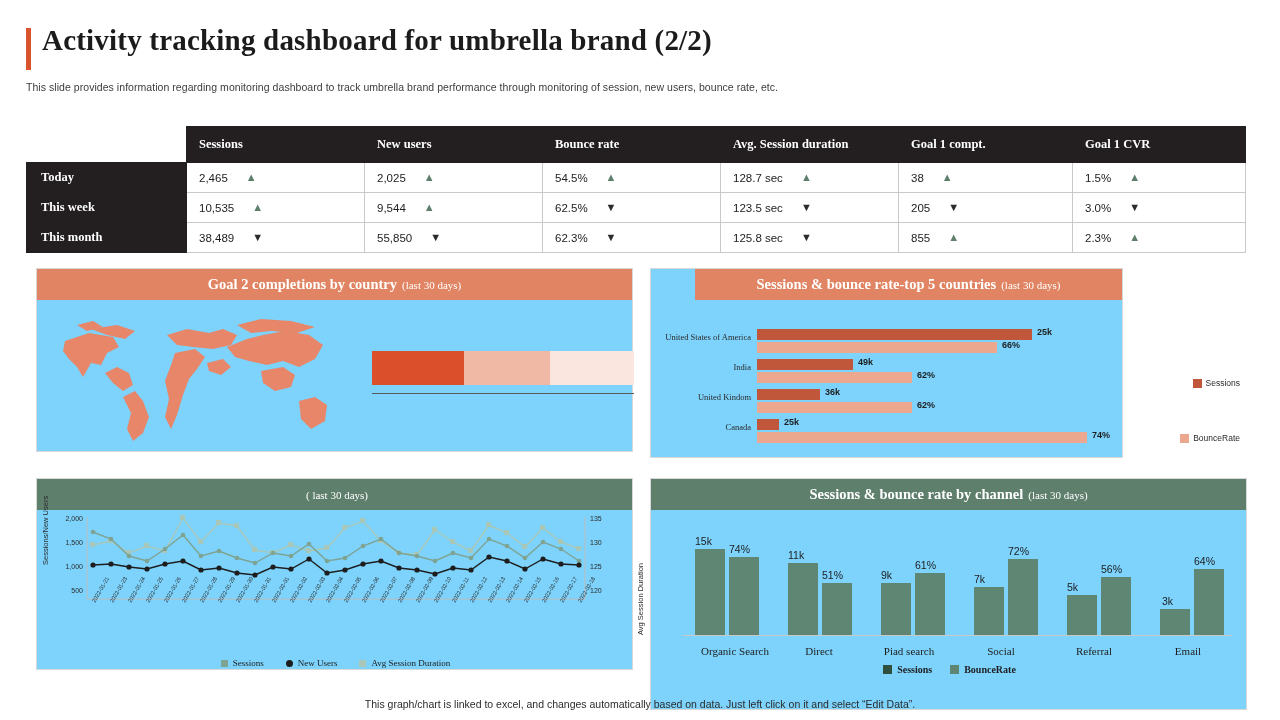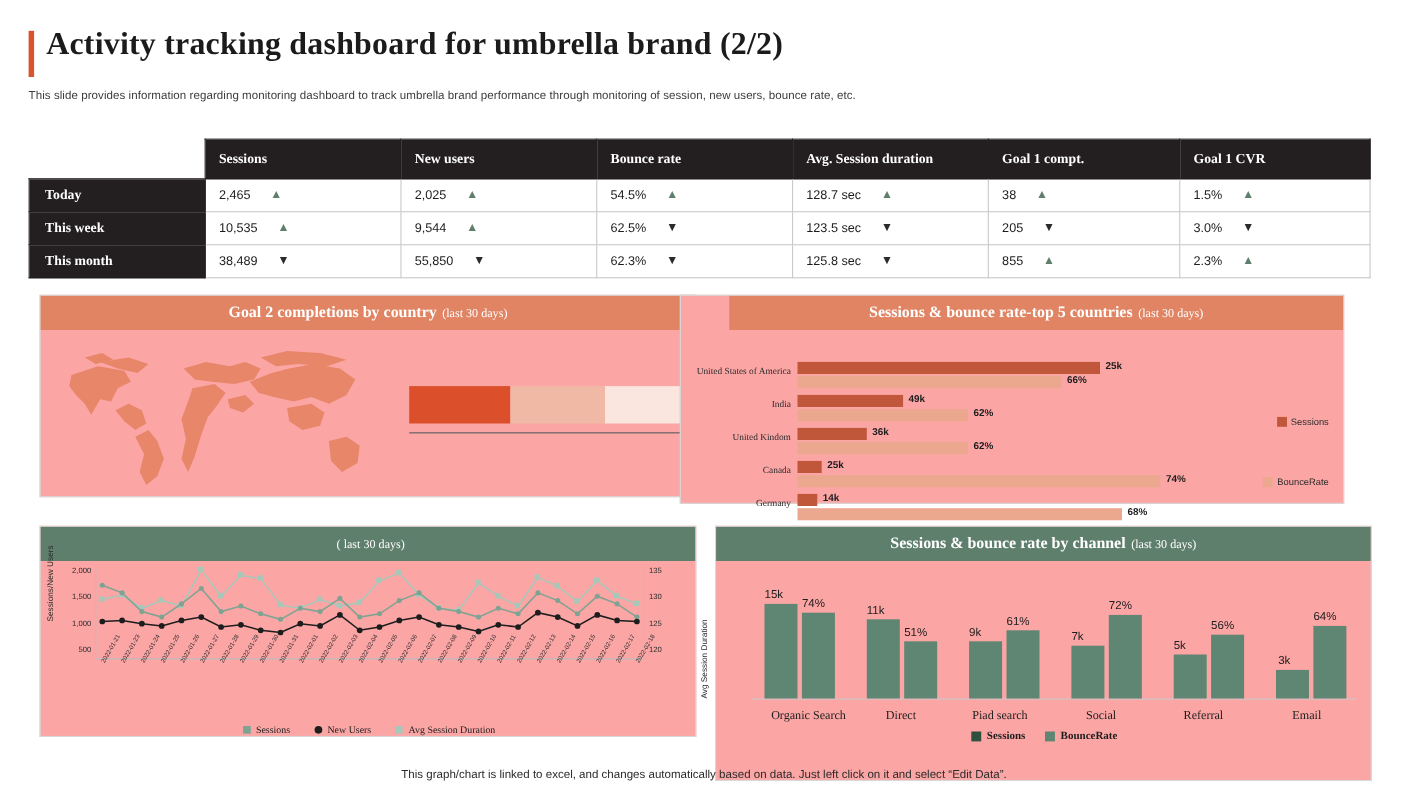--- a/index.html
+++ b/index.html
@@ -41,31 +41,31 @@
     background:#231f20; color:#ffffff; font-family:"Liberation Serif", serif;
     font-weight:700; font-size:12.5px; padding:7px 14px; border-color:#231f20;
   }
   .kpi td.val { font-size:11.5px; padding:7px 12px; color:#1d1d1d; }
   .kpi .cellwrap { display:flex; align-items:center; gap:18px; }
   .tri { font-size:11px; line-height:1; }
   .tri.up { color:#5f7f6d; }
   .tri.down { color:#2b2b2b; }
 
   
-  .panel { position:absolute; background:#fca5a5; border:1px solid #d8d8d8; }
+  .panel { position:absolute; background:#7dd3fc; border:1px solid #d8d8d8; }
   .panel-head {
     height:31px; display:flex; align-items:center; justify-content:center;
     color:#ffffff; font-family:"Liberation Serif", serif; font-size:14.5px; font-weight:700;
   }
   .panel-head .sub { font-size:11px; font-weight:400; margin-left:5px; }
   .head-orange { background:#e08463; }
   .head-green  { background:#5f7f6d; }
 
   #panel-map      { left:36px;  top:268px; width:597px; height:184px; }
-  #panel-countries{ left:618px; top:268px; width:604px; height:190px;padding-left:44px; }
+  #panel-countries{ left:650px; top:268px; width:473px; height:190px;padding-left:44px; }
   #panel-sessions { left:36px;  top:478px; width:597px; height:192px; }
   #panel-channel  { left:650px; top:478px; width:597px; height:232px; }
 
   
   .map-area { position:absolute; left:10px; top:36px; width:300px; height:140px; }
   .legend-bar { position:absolute; left:335px; top:82px; width:262px; height:34px; display:flex; }
   .legend-bar div:nth-child(1){ flex:0 0 92px; background:#dc4f2b; }
   .legend-bar div:nth-child(2){ flex:0 0 86px; background:#f0b9a6; }
   .legend-bar div:nth-child(3){ flex:1;       background:#fae6de; }
   .legend-rule { position:absolute; left:335px; top:124px; width:262px; height:1px; background:#5a5a5a; }
@@ -351,27 +351,20 @@
     </div>
 
     <div class="hrow">
       <div class="hlabel">Canada</div>
       <div class="hbar-s" style="width:22px"></div>
       <div class="hval s" style="left:133px">25k</div>
       <div class="hbar-b" style="width:330px"></div>
       <div class="hval b" style="left:441px">74%</div>
     </div>
 
-    <div class="hrow">
-      <div class="hlabel">Germany</div>
-      <div class="hbar-s" style="width:18px"></div>
-      <div class="hval s" style="left:129px">14k</div>
-      <div class="hbar-b" style="width:295px"></div>
-      <div class="hval b" style="left:406px">68%</div>
-    </div>
     <div class="legend-right" style="top:48px">
       <span class="sw s"></span>
       <span>Sessions</span>
     </div>
     <div class="legend-right" style="top:103px">
       <span class="sw b"></span>
       <span>BounceRate</span>
     </div>
   </div>
 </div>

